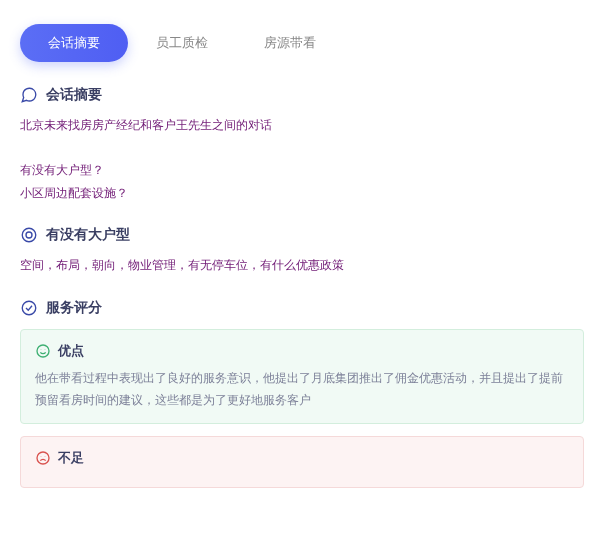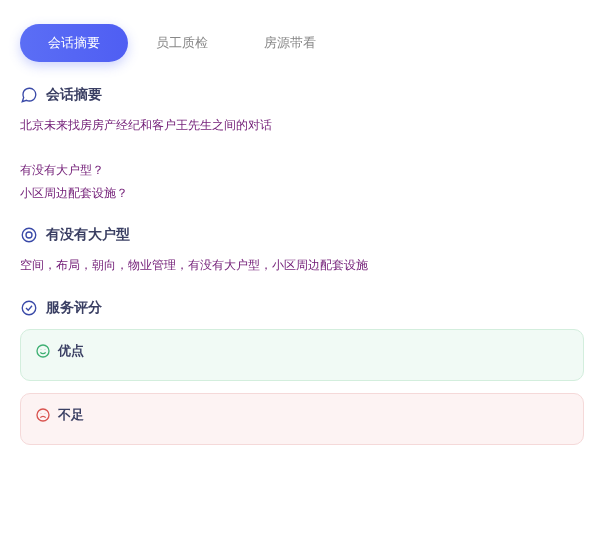--- a/index.html
+++ b/index.html
@@ -53,21 +53,21 @@
       font-size: 14px;
       font-weight: 600;
       color: #3a3f63;
     }
     .section-body {
       font-size: 12px;
       color: #701a75;
       line-height: 1.9;
     }
     .eval-box {
-      border-radius: 10px;
+      border-radius: 4px;
       padding: 12px 14px;
       margin-top: 12px;
     }
     .eval-box.good {
       background: #f1faf5;
       border: 1px solid #d3eedd;
     }
     .eval-box.bad {
       background: #fdf3f3;
       border: 1px solid #f5d9d9;
@@ -130,21 +130,21 @@
   <div class="section-header">
     <span class="section-icon">
       <svg viewBox="0 0 24 24" width="18" height="18" fill="none" stroke="#3a4aa8" stroke-width="1.8">
         <circle cx="12" cy="12" r="9"></circle>
         <circle cx="12" cy="12" r="4"></circle>
       </svg>
     </span>
     <span class="section-title">有没有大户型</span>
   </div>
   <div class="section-body">
-    <div>空间，布局，朝向，物业管理，有没有大户型，小区周边配套设施</div>
+    <div>空间，布局，朝向，物业管理，有无停车位，有什么优惠政策</div>
   </div>
 </div>
 
 <div class="section" style="margin-bottom: 8px;">
   <div class="section-header">
     <span class="section-icon">
       <svg viewBox="0 0 24 24" width="18" height="18" fill="none" stroke="#3a4aa8" stroke-width="1.8">
         <circle cx="12" cy="12" r="9"></circle>
         <path d="M8 12l3 3 5-6"></path>
       </svg>
@@ -158,20 +158,21 @@
     <span class="eval-icon">
       <svg viewBox="0 0 24 24" width="16" height="16" fill="none" stroke="#3fb073" stroke-width="2">
         <circle cx="12" cy="12" r="9"></circle>
         <path d="M8 14s1.5 2 4 2 4-2 4-2"></path>
         <line x1="9" y1="9" x2="9" y2="9.5"></line>
         <line x1="15" y1="9" x2="15" y2="9.5"></line>
       </svg>
     </span>
     <span class="eval-title">优点</span>
   </div>
+  <div class="eval-body">他在带看过程中表现出了良好的服务意识，他提出了月底集团推出了佣金优惠活动，并且提出了提前预留看房时间的建议，这些都是为了更好地服务客户</div>
 </div>
 
 <div class="eval-box bad">
   <div class="eval-header">
     <span class="eval-icon">
       <svg viewBox="0 0 24 24" width="16" height="16" fill="none" stroke="#d9534f" stroke-width="2">
         <circle cx="12" cy="12" r="9"></circle>
         <path d="M16 16s-1.5-2-4-2-4 2-4 2"></path>
         <line x1="9" y1="9" x2="9" y2="9.5"></line>
         <line x1="15" y1="9" x2="15" y2="9.5"></line>

